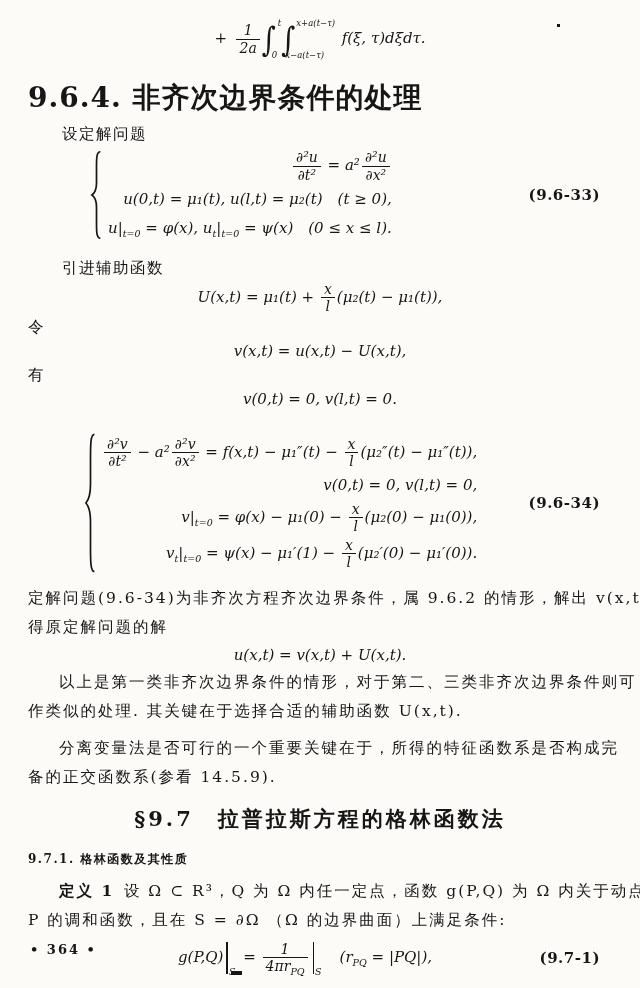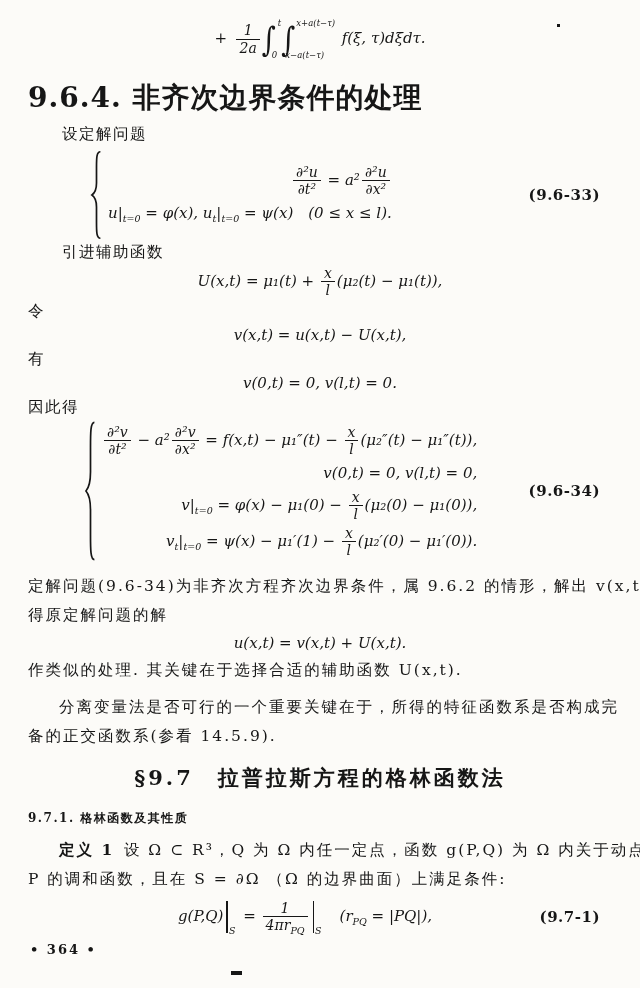--- a/index.html
+++ b/index.html
@@ -96,41 +96,41 @@
       <path d="M16 3 C10 3 10 10 10 20 L10 37 C10 45 7 48 3 50 C7 52 10 55 10 63 L10 80 C10 90 10 97 16 97" fill="none" stroke="#161616" stroke-width="1.7" vector-effect="non-scaling-stroke"></path>
     </svg>
     <div class="lines">
       <div class="mline"><span class="frac">
             <span class="num">∂²u</span>
             <span class="den">∂t²</span>
           </span><span> = a²</span><span class="frac">
             <span class="num">∂²u</span>
             <span class="den">∂x²</span>
           </span></div>
+      <div class="mline">u(0,t) = μ₁(t), u(l,t) = μ₂(t) (t ≥ 0),</div>
       <div class="mline"><span>u|</span><sub>t=0</sub><span> = φ(x), u</span><sub>t</sub><span>|</span><sub>t=0</sub><span> = ψ(x) (0 ≤ x ≤ l).</span></div>
     </div>
     <span class="eqnum">(9.6-33)</span>
   </div>
 
-  <div class="mlabel lead" style="margin-top:0;">引进辅助函数</div>
+  <div class="mlabel lead" style="margin-top:16px;">引进辅助函数</div>
 
   <div class="ceq" style="margin-top:2px;">
     <span>U(x,t) = μ₁(t) + </span><span class="frac">
         <span class="num">x</span>
         <span class="den">l</span>
       </span><span>(μ₂(t) − μ₁(t)),</span>
   </div>
 
   <div class="mlabel" style="margin-top:2px;">令</div>
   <div class="ceq">v(x,t) = u(x,t) − U(x,t),</div>
   <div class="mlabel">有</div>
   <div class="ceq">v(0,t) = 0, v(l,t) = 0.</div>
-  <div class="mlabel">因此得</div>
-
-  <div class="eqsys" style="margin-top:0;margin-left:56px;">
+
+  <div class="eqsys" style="margin-top:18px;margin-left:56px;">
     <svg class="brace" width="13" height="146" viewBox="0 0 20 100" preserveAspectRatio="none">
       <path d="M16 3 C10 3 10 10 10 20 L10 37 C10 45 7 48 3 50 C7 52 10 55 10 63 L10 80 C10 90 10 97 16 97" fill="none" stroke="#161616" stroke-width="1.7" vector-effect="non-scaling-stroke"></path>
     </svg>
     <div class="lines">
       <div class="mline"><span class="frac">
             <span class="num">∂²v</span>
             <span class="den">∂t²</span>
           </span><span> − a²</span><span class="frac">
             <span class="num">∂²v</span>
             <span class="den">∂x²</span>
@@ -152,20 +152,21 @@
   </div>
 
   <div class="para" style="margin-top:8px;">
     <div class="pline">定解问题(9.6-34)为非齐次方程齐次边界条件，属 9.6.2 的情形，解出 v(x,t)，</div>
     <div class="pline">得原定解问题的解</div>
   </div>
 
   <div class="ceq">u(x,t) = v(x,t) + U(x,t).</div>
 
   <div class="para">
+    <div class="pline indent">以上是第一类非齐次边界条件的情形，对于第二、三类非齐次边界条件则可</div>
     <div class="pline">作类似的处理. 其关键在于选择合适的辅助函数 U(x,t).</div>
   </div>
 
   <div class="para" style="margin-top:8px;">
     <div class="pline indent">分离变量法是否可行的一个重要关键在于，所得的特征函数系是否构成完</div>
     <div class="pline">备的正交函数系(参看 14.5.9).</div>
   </div>
 
   <div class="h-chapter">§9.7 拉普拉斯方程的格林函数法</div>
   <div class="h-subsection">9.7.1. 格林函数及其性质</div>

